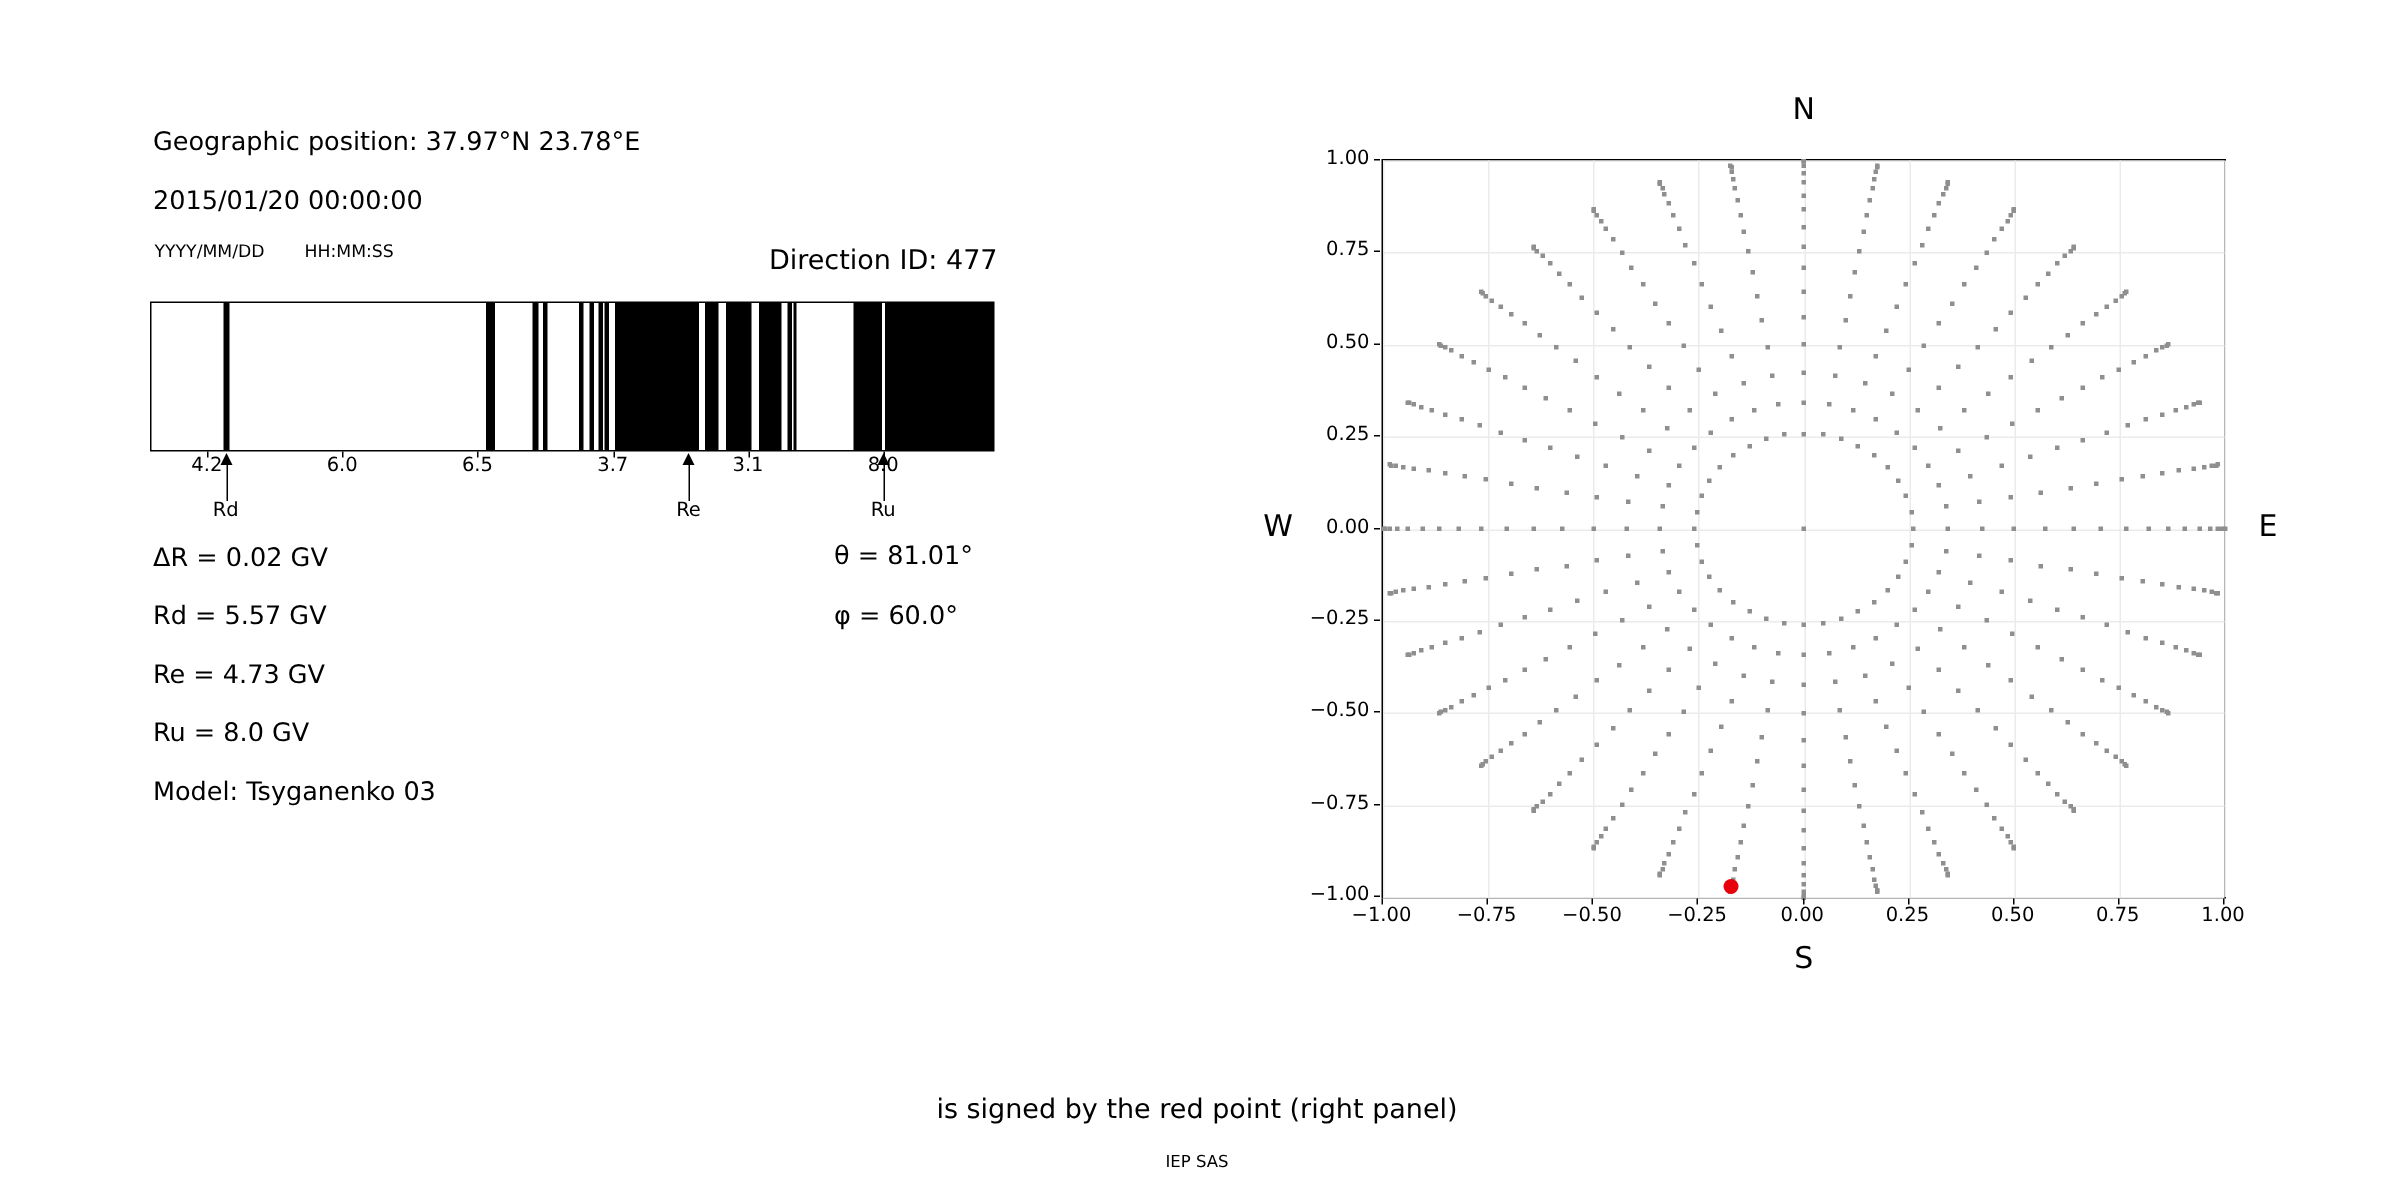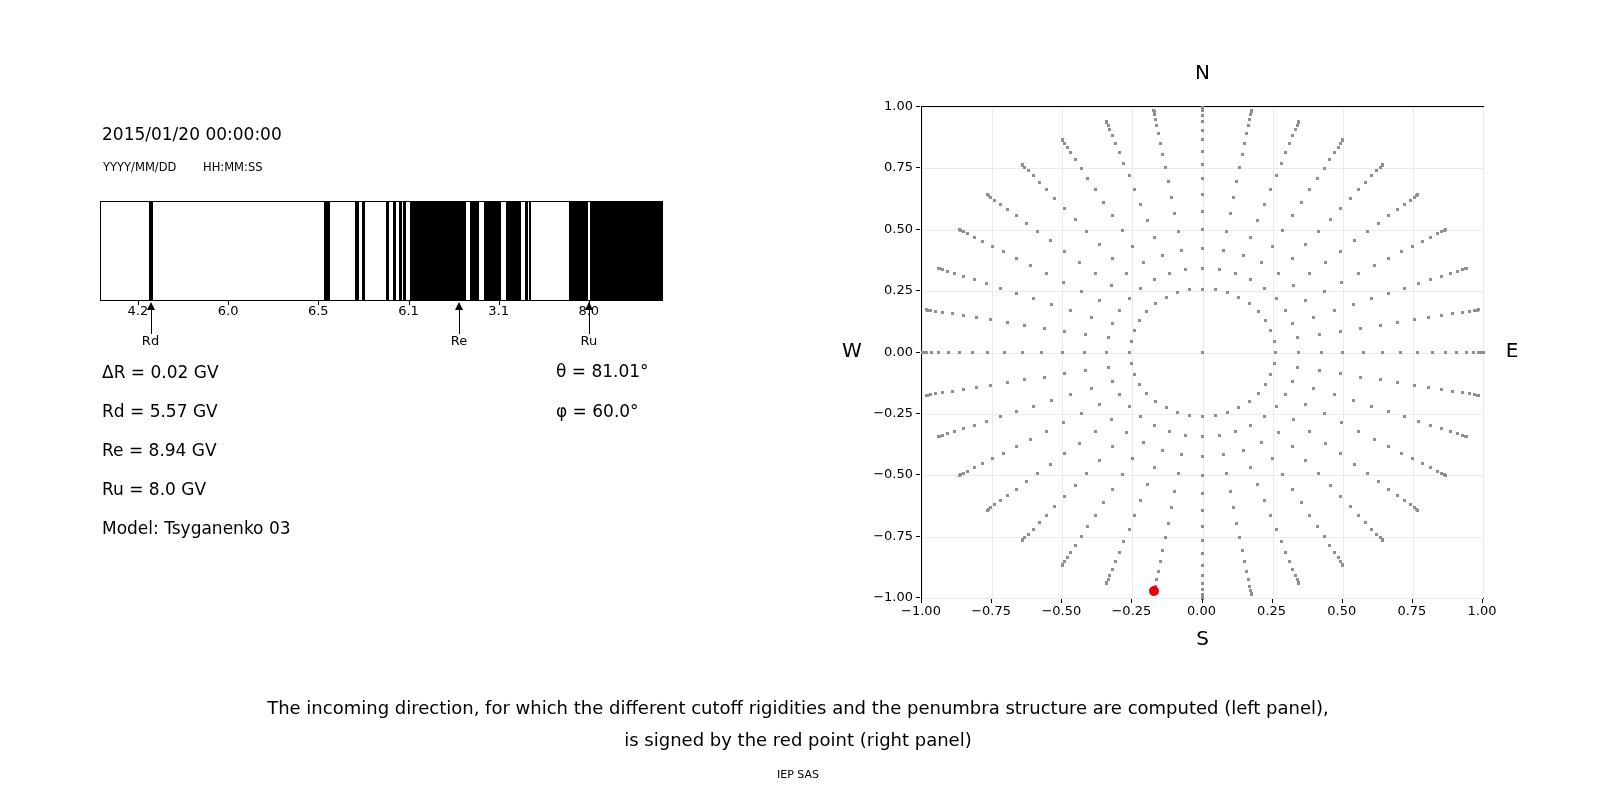--- a/index.html
+++ b/index.html
@@ -25,26 +25,28 @@
              border-right:4px solid transparent;border-bottom:8px solid #000;}
   .mlabel{position:absolute;font-size:13px;text-align:center;width:30px;}
   #red-point{position:absolute;width:10px;height:10px;border-radius:50%;}
   .caption{left:5px;width:1586px;text-align:center;}
 </style>
 </head>
 <body>
 
 <div id="fig">
 
+  <div class="abs t17" style="left:102px;top:85px;">Geographic position: 37.97°N 23.78°E</div>
 
   <div class="abs t17" style="left:102px;top:124px;">2015/01/20 00:00:00</div>
 
   <div class="abs t11" style="left:103px;top:161px;">YYYY/MM/DD</div>
   <div class="abs t11" style="left:203px;top:161px;">HH:MM:SS</div>
 
+  <div class="abs t18" style="left:400px;top:163px;width:265px;text-align:right;">Direction ID: 477</div>
 
   <div id="barcode-box" class="abs">
       <div class="band" style="left: 48.2px; width: 4.1px; background: rgb(0, 0, 0);"></div>
       <div class="band" style="left: 222.8px; width: 6.7px; background: rgb(0, 0, 0);"></div>
       <div class="band" style="left: 254px; width: 3.8px; background: rgb(0, 0, 0);"></div>
       <div class="band" style="left: 260.7px; width: 3.4px; background: rgb(0, 0, 0);"></div>
       <div class="band" style="left: 285px; width: 2.7px; background: rgb(0, 0, 0);"></div>
       <div class="band" style="left: 291.7px; width: 3.2px; background: rgb(0, 0, 0);"></div>
       <div class="band" style="left: 298.4px; width: 2.7px; background: rgb(0, 0, 0);"></div>
       <div class="band" style="left: 302.3px; width: 2.7px; background: rgb(0, 0, 0);"></div>
@@ -54,21 +56,21 @@
       <div class="band" style="left: 405px; width: 15px; background: rgb(0, 0, 0);"></div>
       <div class="band" style="left: 424.1px; width: 2.5px; background: rgb(0, 0, 0);"></div>
       <div class="band" style="left: 428.2px; width: 2.3px; background: rgb(0, 0, 0);"></div>
       <div class="band" style="left: 468.3px; width: 18.4px; background: rgb(0, 0, 0);"></div>
       <div class="band" style="left: 489.2px; width: 71.8px; background: rgb(0, 0, 0);"></div>
     </div>
   <div id="barcode-axis"></div>
 
   <div class="abs t17" style="left:102px;top:362px;">ΔR = 0.02 GV</div>
   <div class="abs t17" style="left:102px;top:401px;">Rd = 5.57 GV</div>
-  <div class="abs t17" style="left:102px;top:440px;">Re = 8.94 GV</div>
+  <div class="abs t17" style="left:102px;top:440px;">Re = 4.73 GV</div>
   <div class="abs t17" style="left:102px;top:479px;">Ru = 8.0 GV</div>
   <div class="abs t17" style="left:102px;top:518px;">Model: Tsyganenko 03</div>
 
   <div class="abs t17" style="left:556px;top:361px;">θ = 81.01°</div>
   <div class="abs t17" style="left:556px;top:401px;">φ = 60.0°</div>
 
   <div class="abs t20" style="left:1182px;top:60px;width:41px;text-align:center;">N</div>
   <div class="abs t20" style="left:832px;top:338px;width:40px;text-align:center;">W</div>
   <div class="abs t20" style="left:1492px;top:338px;width:40px;text-align:center;">E</div>
   <div class="abs t20" style="left:1182px;top:626px;width:41px;text-align:center;">S</div>
@@ -666,32 +668,31 @@
       <div class="dot" style="left: 234.9px; top: 24.9px; background: rgb(143, 143, 143);"></div>
       <div class="dot" style="left: 233.2px; top: 16.8px; background: rgb(143, 143, 143);"></div>
       <div class="dot" style="left: 232px; top: 10.5px; background: rgb(143, 143, 143);"></div>
       <div class="dot" style="left: 231px; top: 5.9px; background: rgb(143, 143, 143);"></div>
       <div class="dot" style="left: 230.5px; top: 3.1px; background: rgb(143, 143, 143);"></div>
       <div class="dot" style="left: 230.3px; top: 2.2px; background: rgb(143, 143, 143);"></div>
       <div id="red-point" style="left: 227.3px; top: 479.4px; background: rgb(232, 0, 11);"></div>
     </div>
   <div id="scatter-axis"></div>
 
-  <div class="abs caption t18" style="top:697px;">The incoming direction, for which the different cutoff rigidities and the penumbra structure are computed (left panel),</div>
   <div class="abs caption" style="top:768px;font-size:11px;">IEP SAS</div>
   <div class="abs caption t18" style="top:729px;">is signed by the red point (right panel)</div>
 
 <div class="tickmark-x" style="left: 137.9px; top: 301px;"></div>
     <div class="ticklabel" style="left: 117.9px; top: 303px; width: 40px;">4.2</div>
     <div class="tickmark-x" style="left: 228.1px; top: 301px;"></div>
     <div class="ticklabel" style="left: 208.1px; top: 303px; width: 40px;">6.0</div>
     <div class="tickmark-x" style="left: 318.3px; top: 301px;"></div>
     <div class="ticklabel" style="left: 298.3px; top: 303px; width: 40px;">6.5</div>
     <div class="tickmark-x" style="left: 408.5px; top: 301px;"></div>
-    <div class="ticklabel" style="left: 388.5px; top: 303px; width: 40px;">6.1</div>
+    <div class="ticklabel" style="left: 388.5px; top: 303px; width: 40px;">3.7</div>
     <div class="tickmark-x" style="left: 498.7px; top: 301px;"></div>
     <div class="ticklabel" style="left: 478.7px; top: 303px; width: 40px;">3.1</div>
     <div class="tickmark-x" style="left: 588.8px; top: 301px;"></div>
     <div class="ticklabel" style="left: 568.8px; top: 303px; width: 40px;">8.0</div>
     <div class="arrowhead" style="left: 146.5px; top: 302px;"></div>
     <div class="stem" style="left: 150.5px; top: 309px; height: 25px;"></div>
     <div class="mlabel" style="left: 135.5px; top: 333px;">Rd</div>
     <div class="arrowhead" style="left: 455px; top: 302px;"></div>
     <div class="stem" style="left: 459px; top: 309px; height: 25px;"></div>
     <div class="mlabel" style="left: 444px; top: 333px;">Re</div>

